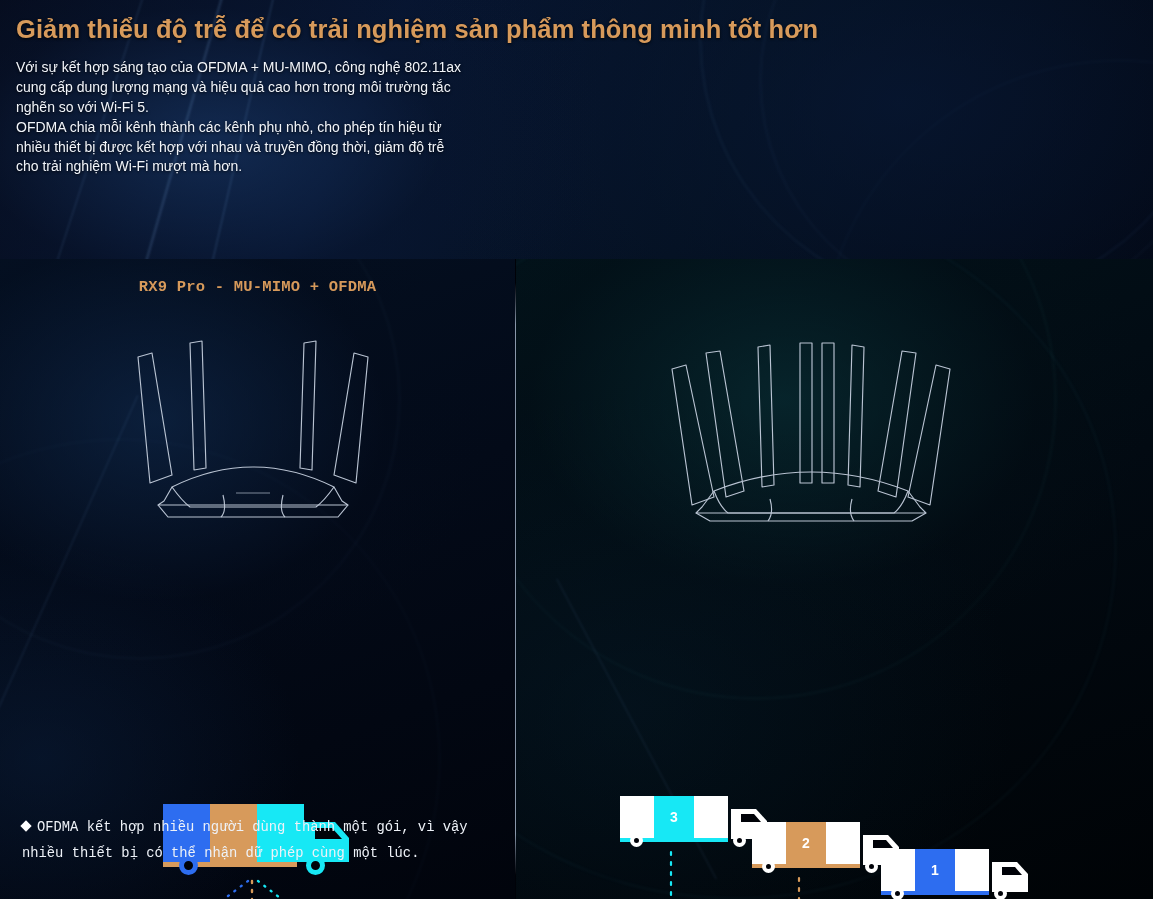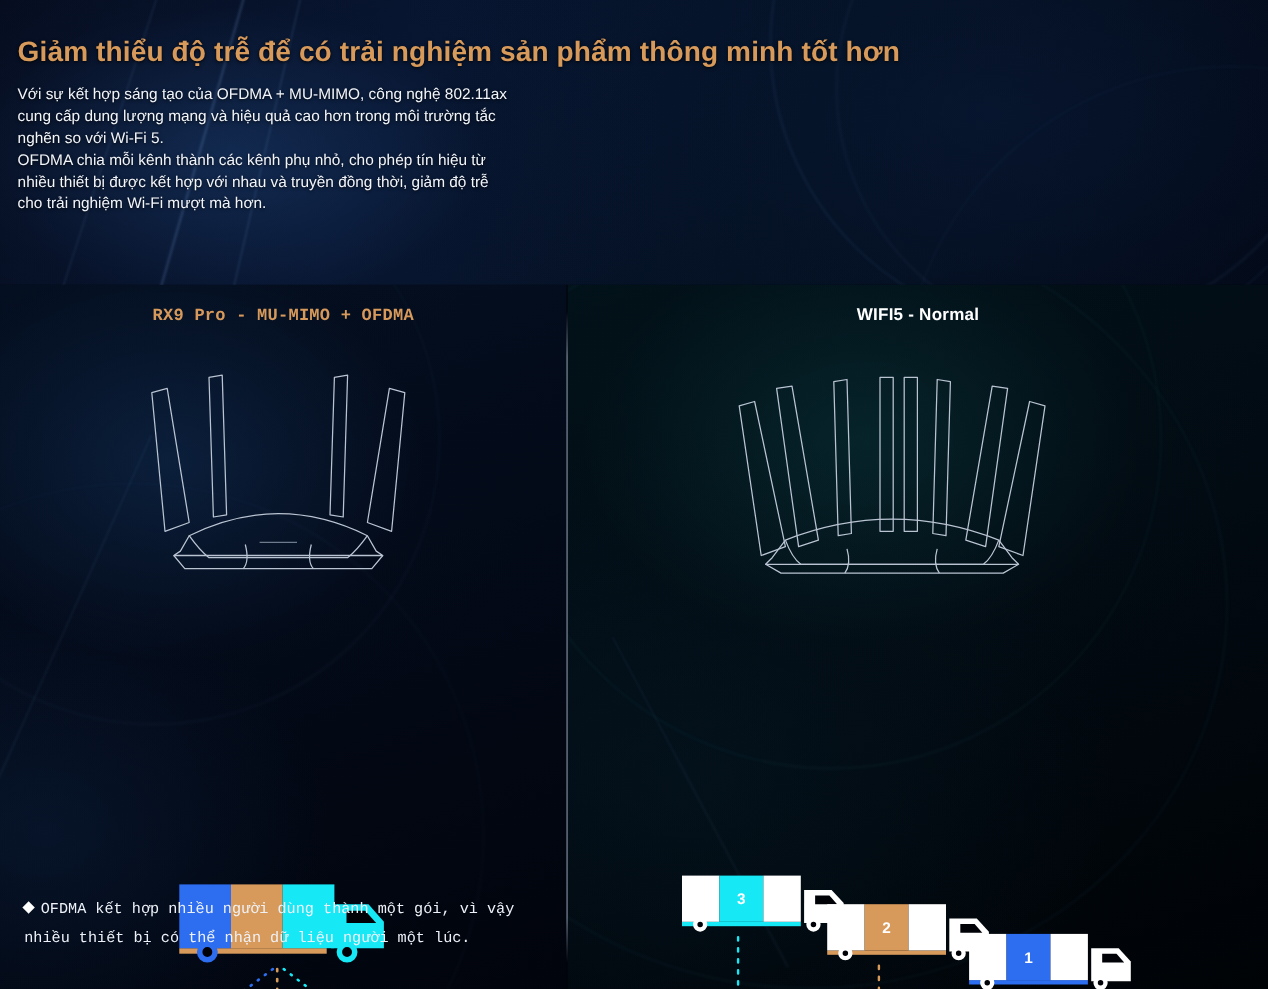--- a/index.html
+++ b/index.html
@@ -31,21 +31,21 @@
     pointer-events: none;
   }
   .swirl {
     position: absolute;
     border-radius: 50%;
     border: 1px solid rgba(110,160,220,.17);
     filter: blur(1.6px);
     pointer-events: none;
   }
 
-  #hero-text { position: absolute; left: 16px; top: 32px; width: 1000px; }
+  #hero-text { position: absolute; left: 16px; top: 14px; width: 1000px; }
 
   #title {
     font-size: 25.5px;
     font-weight: bold;
     letter-spacing: .1px;
     line-height: 1.22;
     text-shadow: 0 1px 3px rgba(0,0,0,.85);
   }
   #body-copy {
     margin-top: 13px;
@@ -207,30 +207,29 @@
       <div class="wheel" style="color:#17e8f5;left:143px;top:52px;"></div>
     </div>
 
     <svg style="position:absolute;left:130px;top:620px;" width="250" height="82" fill="none" stroke-width="2.4" stroke-linecap="round">
       <path d="M118 2 L22 74" stroke="#2d6df0" stroke-dasharray="1 7"></path>
       <path d="M122 2 L122 74" stroke="#d79a5b" stroke-dasharray="2 7"></path>
       <path d="M128 2 L222 74" stroke="#17e8f5" stroke-dasharray="1 7"></path>
     </svg>
 
     <div class="caption-bar" id="caption-left">
-      <span class="cap-diamond"></span><span>OFDMA kết hợp nhiều người dùng thành một gói, vì vậy nhiều thiết bị có thể nhận dữ liệu người một lúc.</span>
+      <span class="cap-diamond"></span><span>OFDMA kết hợp nhiều người dùng thành một gói, vì vậy nhiều thiết bị có thể nhận dữ phép cùng một lúc.</span>
     </div>
   </div>
 
   <div class="panel" id="panel-right">
     <div class="swirl" style="left:-60px;top:-160px;width:600px;height:600px;border-color:rgba(70,170,170,.16);opacity:.8;"></div>
     <div class="swirl" style="left:-160px;top:-60px;width:760px;height:700px;border-color:rgba(60,150,160,.13);"></div>
     <div class="streak" style="left:120px;top:300px;width:1px;height:340px;transform:rotate(-28deg);opacity:.3;"></div>
 
-    <div class="panel-head" id="head-right">WIFI5 - Normal</div>
 
     <svg class="router" style="left:150px;top:72px;" width="290" height="192" viewBox="0 0 290 192" fill="none" stroke="#b9c3d2" stroke-width="1.15" stroke-linejoin="round">
       <path d="M26 174 L6 38 L20 34 L48 166 Z"></path>
       <path d="M60 166 L40 22 L54 20 L78 160 Z"></path>
       <path d="M96 156 L92 16 L104 14 L108 154 Z"></path>
       <path d="M134 152 L134 12 L146 12 L146 152 Z"></path>
       <path d="M156 152 L156 12 L168 12 L168 152 Z"></path>
       <path d="M182 154 L186 14 L198 16 L194 156 Z"></path>
       <path d="M212 160 L236 20 L250 22 L230 166 Z"></path>
       <path d="M242 166 L270 34 L284 38 L264 174 Z"></path>

